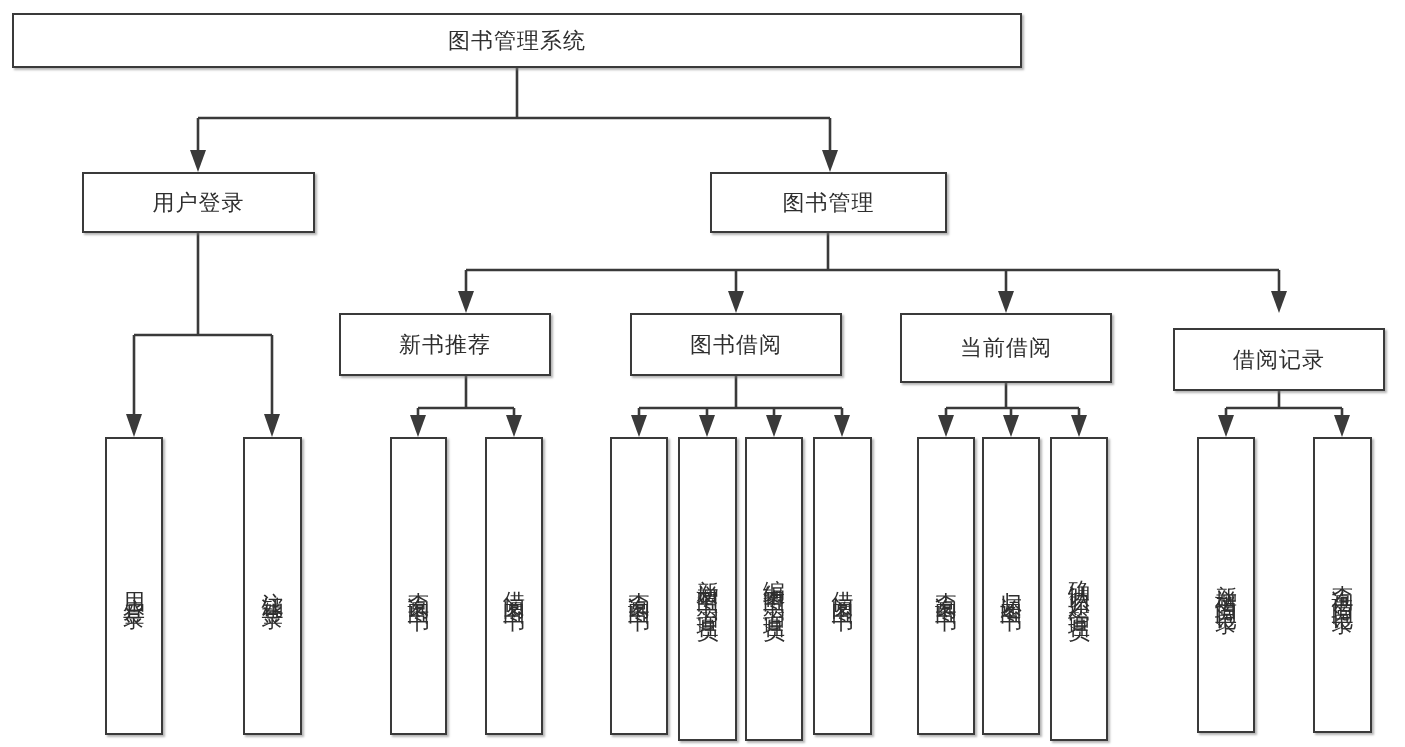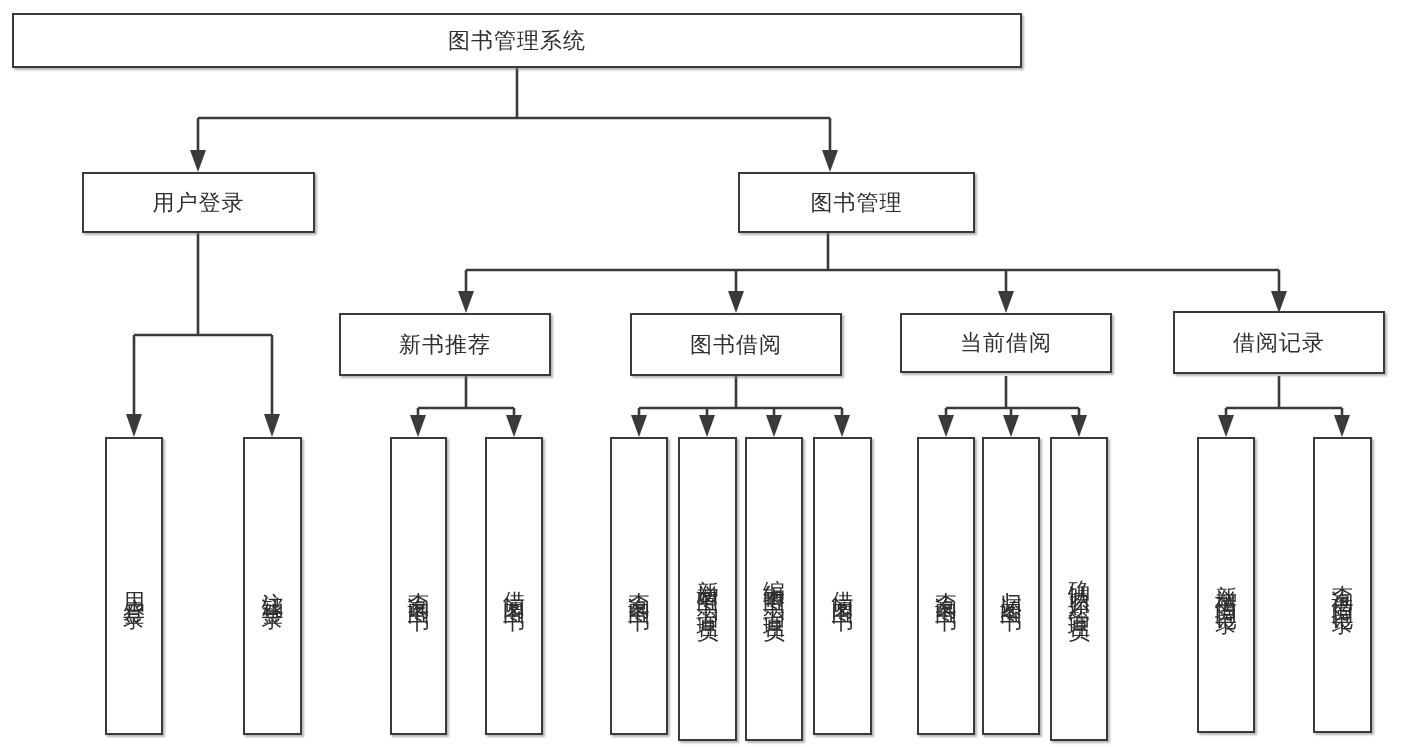--- a/index.html
+++ b/index.html
@@ -151,34 +151,34 @@
     </g>
   </svg>
 
   <div class="box hbox" style="left:12px; top:13px; width:1010px; height:55px;">
     <span>图书管理系统</span>
   </div>
 
   <div class="box hbox" style="left:82px; top:172px; width:233px; height:61px;">
     <span>用户登录</span>
   </div>
-  <div class="box hbox" style="left:710px; top:172px; width:237px; height:61px;margin-left:28px;">
+  <div class="box hbox" style="left:710px; top:172px; width:237px; height:61px;">
     <span>图书管理</span>
   </div>
 
   <div class="box hbox" style="left:339px; top:313px; width:212px; height:63px;">
     <span>新书推荐</span>
   </div>
   <div class="box hbox" style="left:630px; top:313px; width:212px; height:63px;">
     <span>图书借阅</span>
   </div>
-  <div class="box hbox" style="left:900px; top:313px; width:212px; height:60px;">
+  <div class="box hbox" style="left:900px; top:313px; width:212px; height:70px;">
     <span>当前借阅</span>
   </div>
-  <div class="box hbox" style="left:1173px; top:311px; width:212px; height:63px;">
+  <div class="box hbox" style="left:1173px; top:328px; width:212px; height:63px;">
     <span>借阅记录</span>
   </div>
 
   <div class="box vbox" style="left:105px; top:437px; width:58px; height:298px;">
     <span>用户登录</span>
   </div>
   <div class="box vbox" style="left:243px; top:437px; width:59px; height:298px;">
     <span>注销登录</span>
   </div>
 

